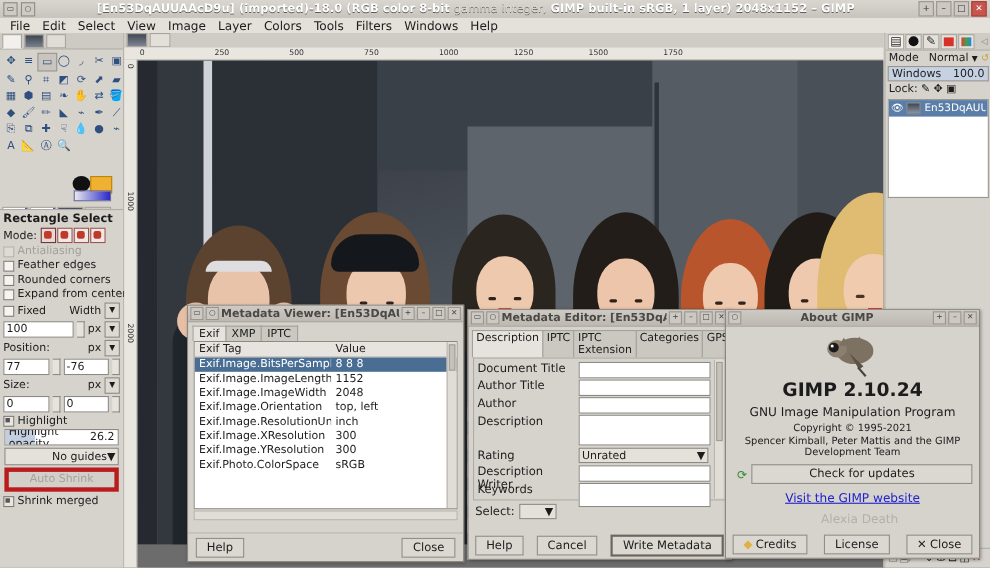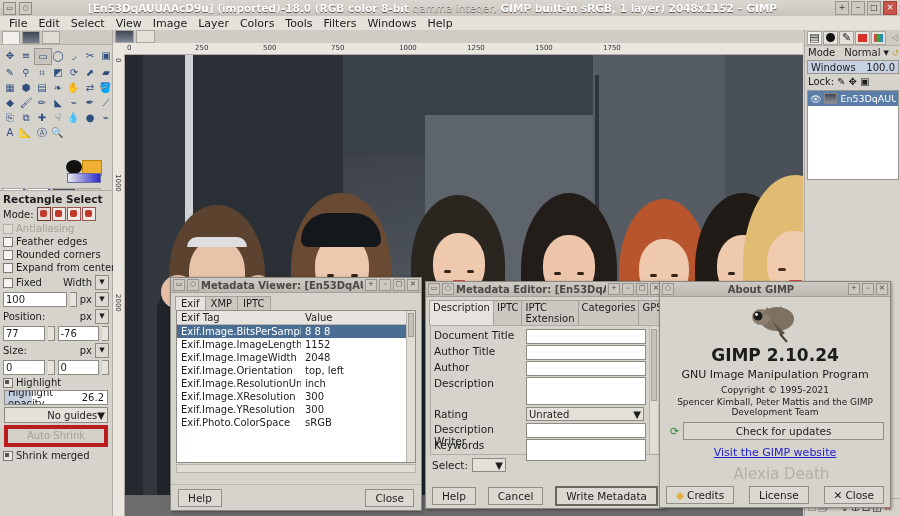--- a/index.html
+++ b/index.html
@@ -188,21 +188,21 @@
     background:#dbd8d2;border:1px solid #918d87;padding:2px 9px;font-size:10.5px;
     display:inline-flex;align-items:center;justify-content:center;gap:3px;
   }
   .btn.def{border-width:2px;border-color:#6b6760;}
   .field{background:#fff;border:1px solid #8d8a84;height:13px;}
   .flabel{font-size:10.5px;}
   .scroll-v{position:absolute;right:0;top:0;bottom:0;width:8px;background:#e0ddd7;border-left:1px solid #b8b4ad;}
   .thumbv{position:absolute;left:1px;right:1px;top:2px;height:22px;background:#c6c2bb;border:1px solid #a19d96;}
 
   a.link{color:#2222cc;text-decoration:underline;}
-  .wm{color:#b4b0a8;font-size:15px;margin-left:13px;}
+  .wm{color:#b4b0a8;font-size:11px;margin-left:13px;}
 </style>
 </head>
 <body>
 
 <div id="app">
 
   <div class="titlebar">
     <div class="tb-left">
       <div class="tb-sq">▭</div>
       <div class="tb-sq">○</div>

